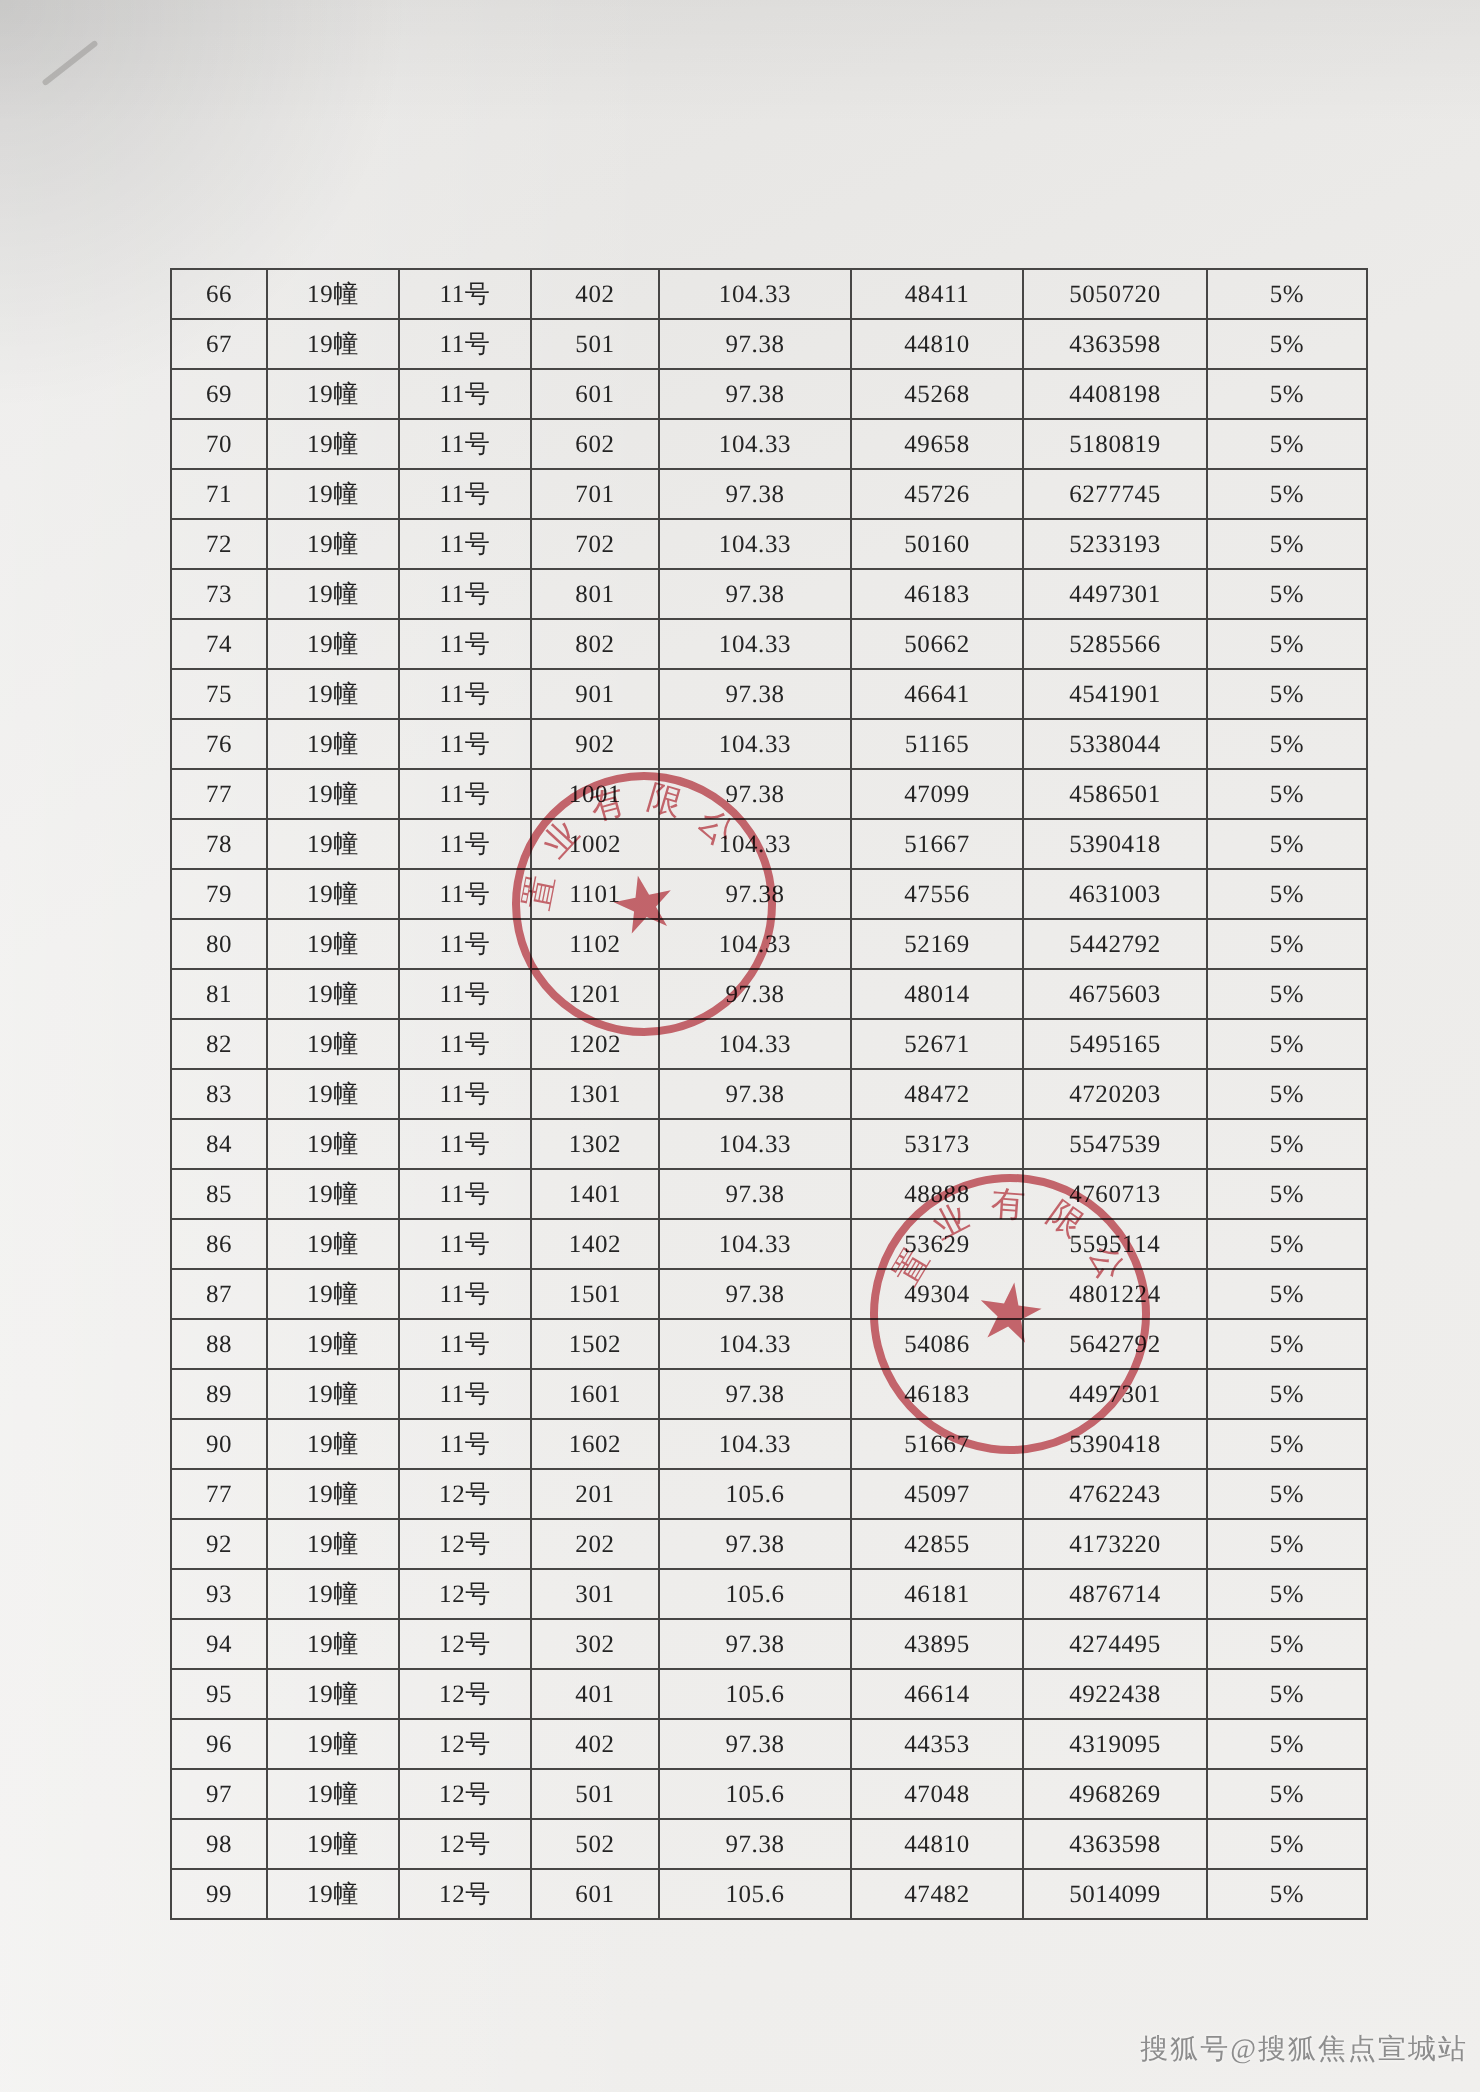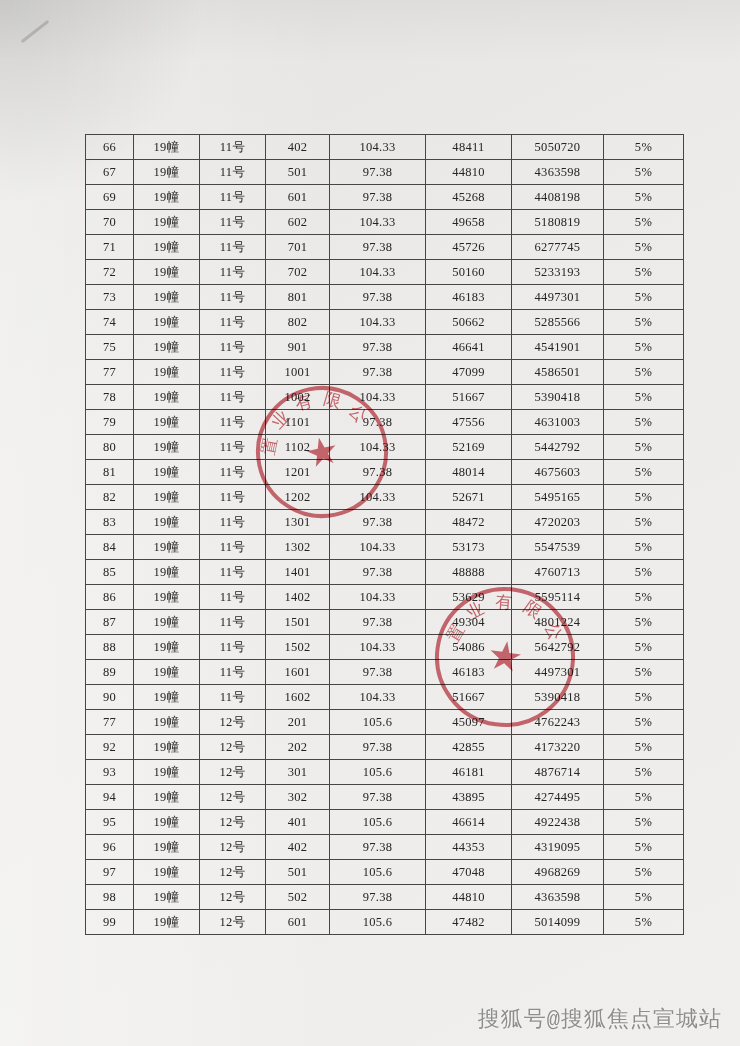--- a/index.html
+++ b/index.html
@@ -30,23 +30,23 @@
     padding:0;overflow:hidden;white-space:nowrap;
     letter-spacing:0.3px;
   }
   .stamp{
     position:absolute;width:160px;height:160px;
     opacity:0.78;mix-blend-mode:multiply;pointer-events:none;
   }
   .stamp-1{left:242px;top:372px;transform:rotate(-12deg);}
   .stamp-2{left:425px;top:577px;transform:rotate(8deg);}
   .watermark{
-    position:absolute;right:18px;bottom:12px;
-    font-family:Liberation Mono, monospace;
-    font-size:22px;color:#8d8d8d;letter-spacing:1px;
+    position:absolute;right:6px;bottom:12px;
+    font-family:Liberation Serif, serif;
+    font-size:14px;color:#8d8d8d;letter-spacing:1px;
     text-shadow:0 0 2px rgba(255,255,255,0.8);
   }
 </style>
 </head>
 <body>
 
 <div class="paper-shade"></div>
 <div class="fold-mark"></div>
 
 <table class="price">
@@ -145,20 +145,30 @@
         <td>75</td>
         <td>19幢</td>
         <td>11号</td>
         <td>901</td>
         <td>97.38</td>
         <td>46641</td>
         <td>4541901</td>
         <td>5%</td>
       </tr>
       <tr>
+        <td>76</td>
+        <td>19幢</td>
+        <td>11号</td>
+        <td>902</td>
+        <td>104.33</td>
+        <td>51165</td>
+        <td>5338044</td>
+        <td>5%</td>
+      </tr>
+      <tr>
         <td>77</td>
         <td>19幢</td>
         <td>11号</td>
         <td>1001</td>
         <td>97.38</td>
         <td>47099</td>
         <td>4586501</td>
         <td>5%</td>
       </tr>
       <tr>

